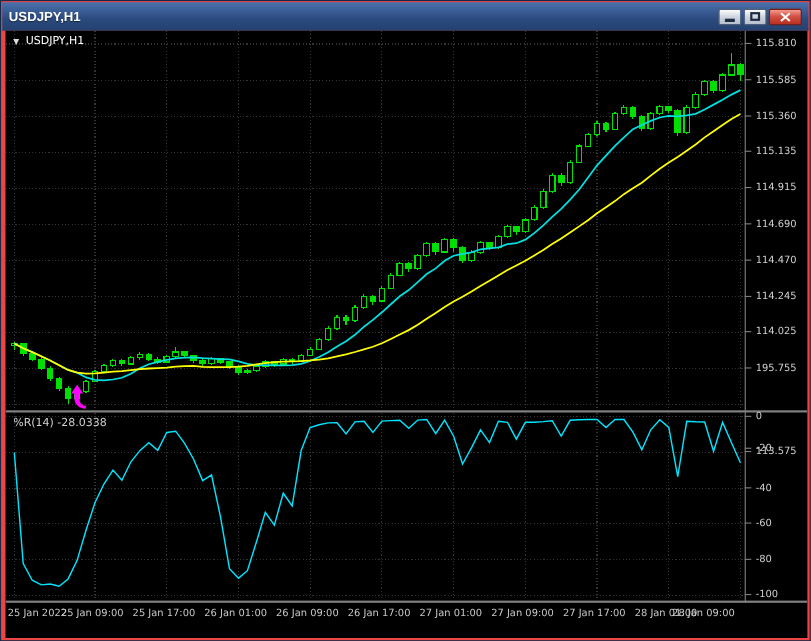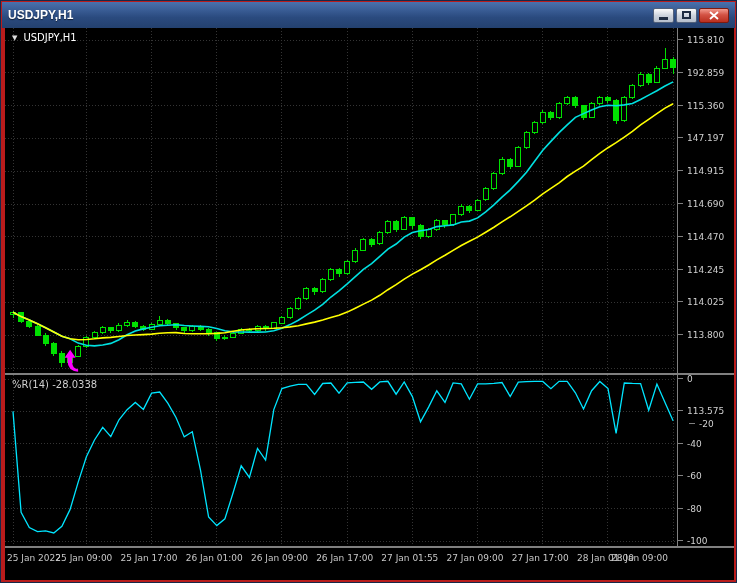--- a/index.html
+++ b/index.html
@@ -1,17 +1,17 @@
 <!DOCTYPE html>
 <html><head>
 <meta charset="utf-8">
 <style>
   *{box-sizing:border-box;margin:0;padding:0;}
   body{background:#4a4a4a;font-family:"Liberation Sans",sans-serif;}
-  .window{position:relative;width:737px;height:583px;background:#b91c1c;border:1px solid #15294a;}
+  .window{position:relative;width:737px;height:583px;background:#ef4444;border:1px solid #15294a;}
   .titlebar{position:absolute;left:1px;top:1px;right:1px;height:26px;
     background:linear-gradient(#4a71ad,#2a4a7e 60%,#24416f);
     display:flex;align-items:center;padding:0 6px;}
   .title{color:#ffffff;font-size:12px;font-weight:bold;text-shadow:0 1px 1px rgba(0,0,0,.55);}
   .controls{margin-left:auto;display:flex;align-items:center;}
   .wbtn{width:21px;height:15px;border:1px solid #51607a;border-radius:2px;
     background:linear-gradient(#fdfdfd,#cdd4de 50%,#b6bfcc);
     display:flex;align-items:center;justify-content:center;cursor:pointer;padding:0;}
   .wbtn+.wbtn{margin-left:2px;}
   .btn-close{width:30px;margin-left:44px;background:linear-gradient(#f39b8f,#d35244 45%,#b92f1f);border-color:#7e1a10;}
@@ -253,29 +253,29 @@
       </svg>
 
     <div class="ohlc">
       <span class="tri">▼</span>
       <span>USDJPY,H1</span>
     </div>
 
     <div class="vline"></div>
     <div id="price-axis">
         <div class="axis-label" style="top: 7px;">115.810</div>
-        <div class="axis-label" style="top: 39.8px;">192.859</div>
+        <div class="axis-label" style="top: 39.8px;">115.585</div>
         <div class="axis-label" style="top: 72.6px;">115.360</div>
-        <div class="axis-label" style="top: 105.4px;">147.197</div>
+        <div class="axis-label" style="top: 105.4px;">115.135</div>
         <div class="axis-label" style="top: 138.2px;">114.915</div>
         <div class="axis-label" style="top: 171px;">114.690</div>
         <div class="axis-label" style="top: 203.8px;">114.470</div>
         <div class="axis-label" style="top: 236.6px;">114.245</div>
         <div class="axis-label" style="top: 269.4px;">114.025</div>
-        <div class="axis-label" style="top: 302.2px;">113.800</div>
+        <div class="axis-label" style="top: 302.2px;">195.755</div>
         <div class="axis-label" style="top: 335px; margin-top: 43px;">113.575</div>
       </div>
 
     <div class="sep sep1"></div>
 
     <svg id="wr-svg" width="672" height="171">
         <g>
           <line x1="8" x2="8" y1="0" y2="171" stroke="#343434" stroke-dasharray="1,2" shape-rendering="crispEdges"></line>
           <line x1="81.35000000000001" x2="81.35000000000001" y1="0" y2="171" stroke="#343434" stroke-dasharray="1,2" shape-rendering="crispEdges"></line>
           <line x1="146.55" x2="146.55" y1="0" y2="171" stroke="#343434" stroke-dasharray="1,2" shape-rendering="crispEdges"></line>
@@ -292,36 +292,36 @@
           <line x1="0" x2="672" y1="68.8" y2="68.8" stroke="#343434" stroke-dasharray="1,2" shape-rendering="crispEdges"></line>
           <line x1="0" x2="672" y1="101.19999999999999" y2="101.19999999999999" stroke="#343434" stroke-dasharray="1,2" shape-rendering="crispEdges"></line>
           <line x1="0" x2="672" y1="133.6" y2="133.6" stroke="#343434" stroke-dasharray="1,2" shape-rendering="crispEdges"></line>
           <line x1="0" x2="672" y1="166" y2="166" stroke="#343434" stroke-dasharray="1,2" shape-rendering="crispEdges"></line>
         </g>
         <polyline points="8.0,36.4 16.1,137.4 24.3,152.5 32.5,156.7 40.6,155.9 48.8,158.0 56.9,151.3 65.1,134.4 73.2,107.1 81.4,81.8 89.5,65.0 97.7,52.4 105.8,61.6 114.0,44.8 122.1,34.7 130.3,27.4 138.4,34.4 146.6,18.2 154.7,17.0 162.8,28.1 171.0,42.5 179.2,61.9 187.3,56.7 195.5,95.1 203.6,142.0 211.8,150.6 219.9,143.8 228.1,117.8 236.2,90.8 244.4,102.4 252.5,73.4 260.6,85.0 268.8,34.6 276.9,13.6 285.1,11.1 293.3,9.4 301.4,9.3 309.6,19.4 317.7,8.5 325.9,8.0 334.0,18.1 342.2,7.8 350.3,7.4 358.4,7.0 366.6,14.3 374.8,6.9 382.9,6.3 391.1,19.2 399.2,7.0 407.4,21.6 415.5,46.8 423.7,31.9 431.8,15.8 440.0,27.4 448.1,7.9 456.3,8.9 464.4,24.2 472.6,8.9 480.7,8.9 488.9,8.3 497.0,7.5 505.2,21.5 513.3,7.1 521.5,6.6 529.6,6.4 537.8,6.4 545.9,13.7 554.1,6.3 562.2,6.4 570.4,17.8 578.5,34.0 586.6,15.7 594.8,6.5 603.0,13.6 611.1,58.4 619.3,8.0 627.4,8.4 635.6,8.6 643.7,35.3 651.9,9.0 660.0,27.5 668.1,45.7" fill="none" stroke="#00e5ff" stroke-width="1.3"></polyline>
       </svg>
     <div class="wr-label">%R(14) -28.0338</div>
     <div id="wr-axis">
         <div class="axis-label" style="top: -1px;">0</div>
-        <div class="axis-label" style="top: 44px; margin-left: 12px;">-20</div>
+        <div class="axis-label" style="top: 28px;">-20</div>
         <div class="axis-label" style="top: 63.8px;">-40</div>
         <div class="axis-label" style="top: 96.2px;">-60</div>
         <div class="axis-label" style="top: 128.6px;">-80</div>
         <div class="axis-label" style="top: 161px;">-100</div>
       </div>
 
     <div class="sep sep2"></div>
     <div id="time-axis">
         <div class="time-label" style="left: 2px;">25 Jan 2022</div>
         <div class="time-label" style="left: 50.35px;">25 Jan 09:00</div>
         <div class="time-label" style="left: 115.55px;">25 Jan 17:00</div>
         <div class="time-label" style="left: 180.75px;">26 Jan 01:00</div>
         <div class="time-label" style="left: 245.95px;">26 Jan 09:00</div>
         <div class="time-label" style="left: 311.15px;">26 Jan 17:00</div>
-        <div class="time-label" style="left: 376.35px;">27 Jan 01:55</div>
+        <div class="time-label" style="left: 376.35px;">27 Jan 01:00</div>
         <div class="time-label" style="left: 441.55px;">27 Jan 09:00</div>
         <div class="time-label" style="left: 506.75px;">27 Jan 17:00</div>
         <div class="time-label" style="left: 571.95px;">28 Jan 01:00</div>
         <div class="time-label" style="left: 606px;">28 Jan 09:00</div>
       </div>
   </div>
 
 </div>
 
 </body></html>

